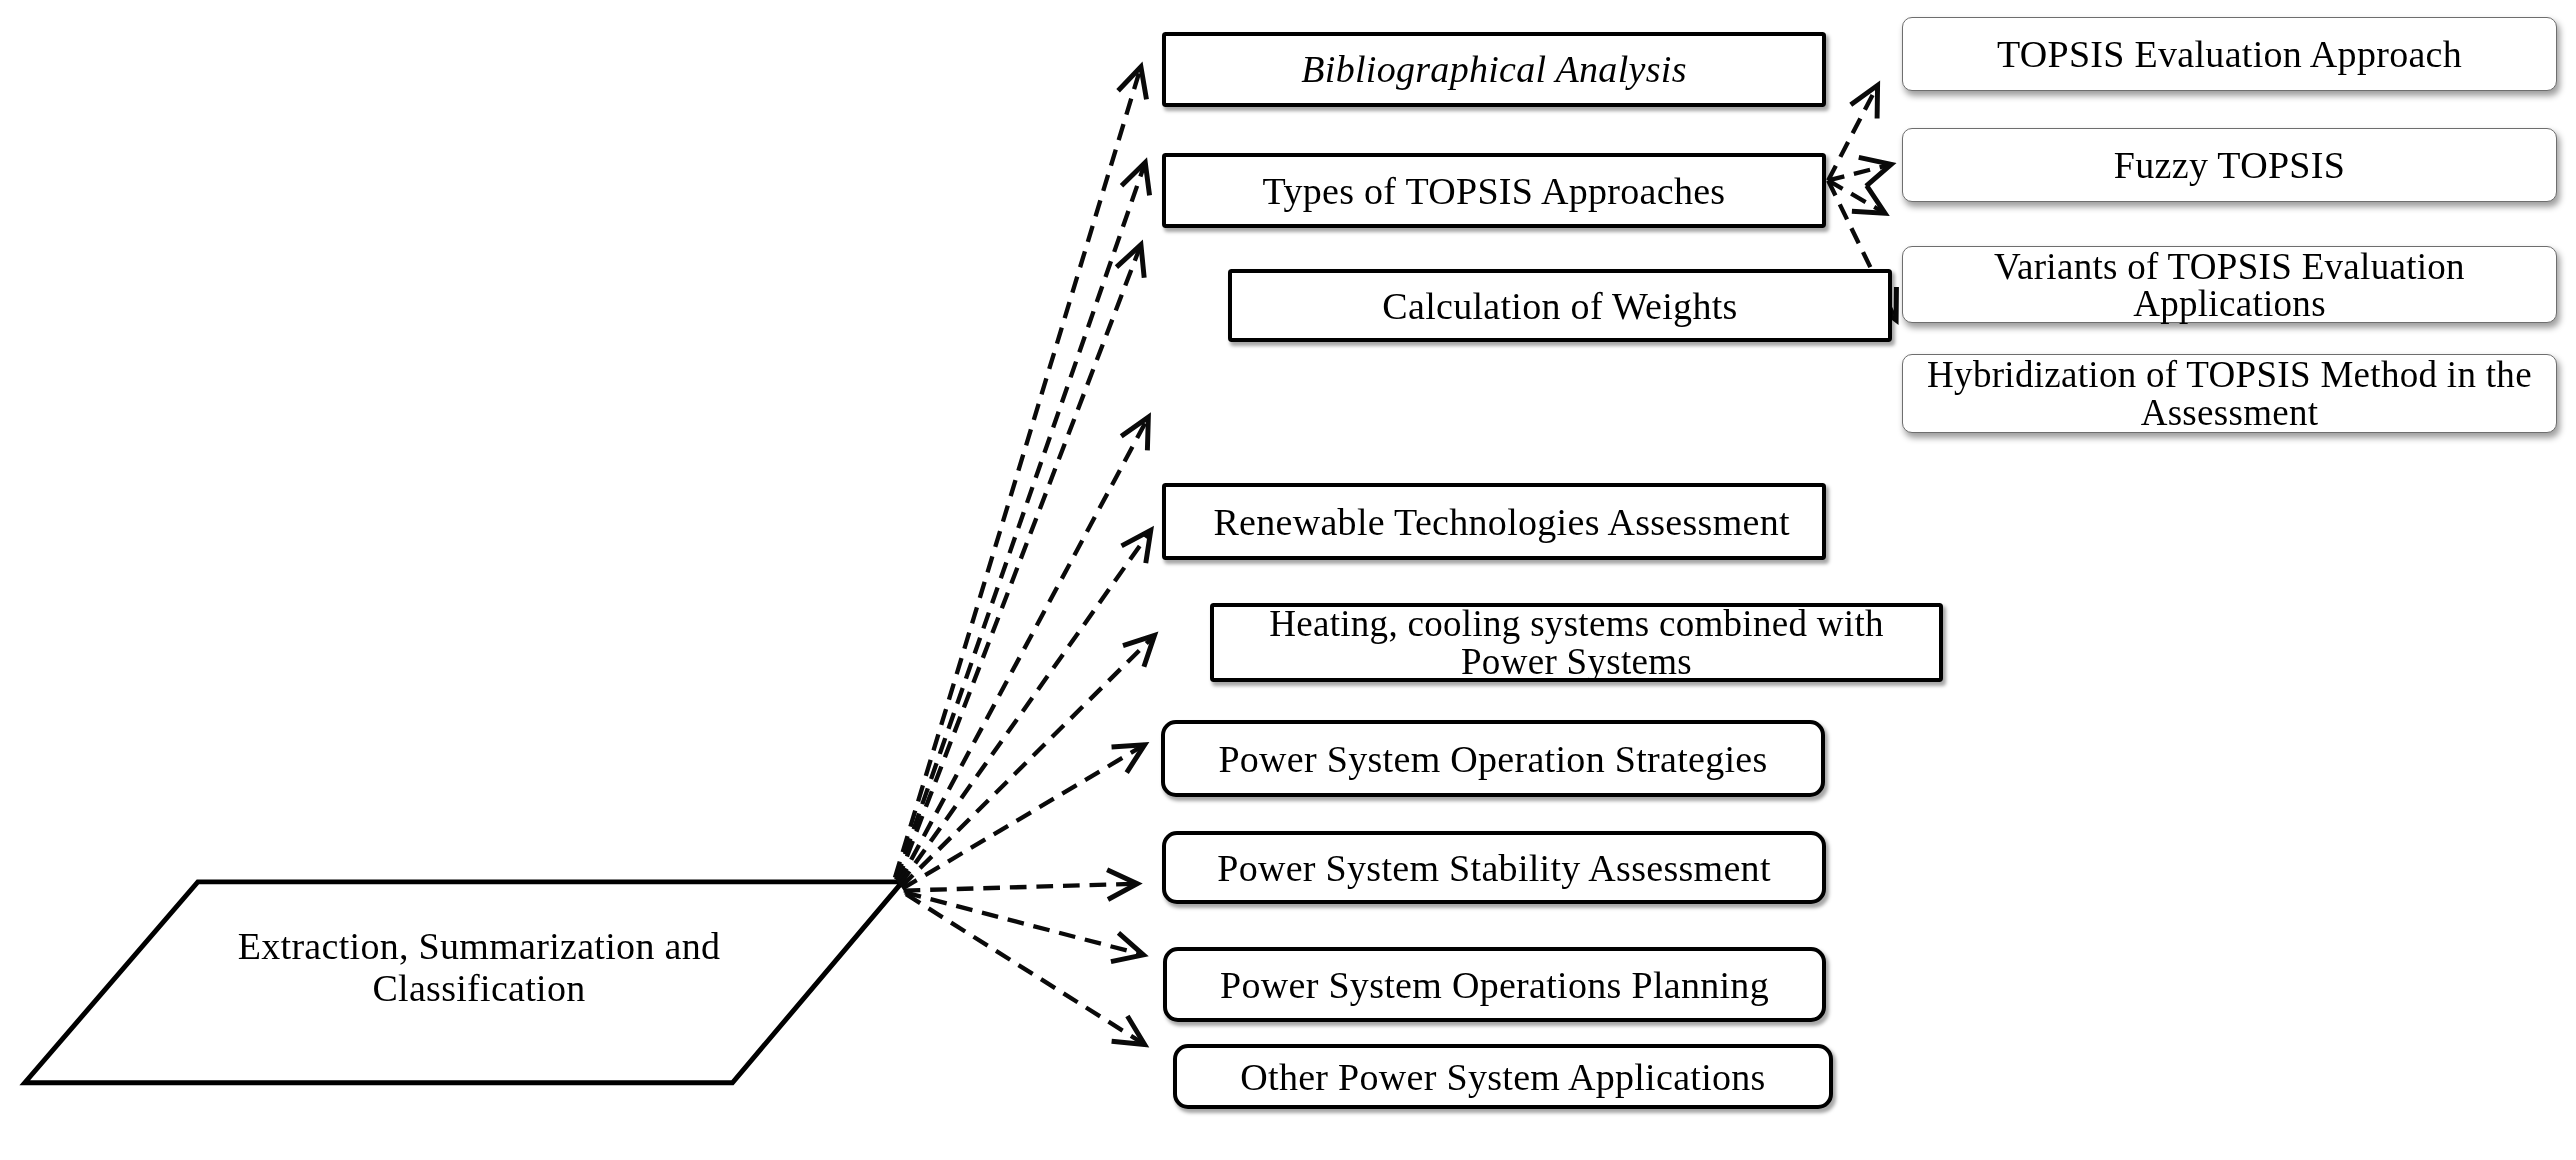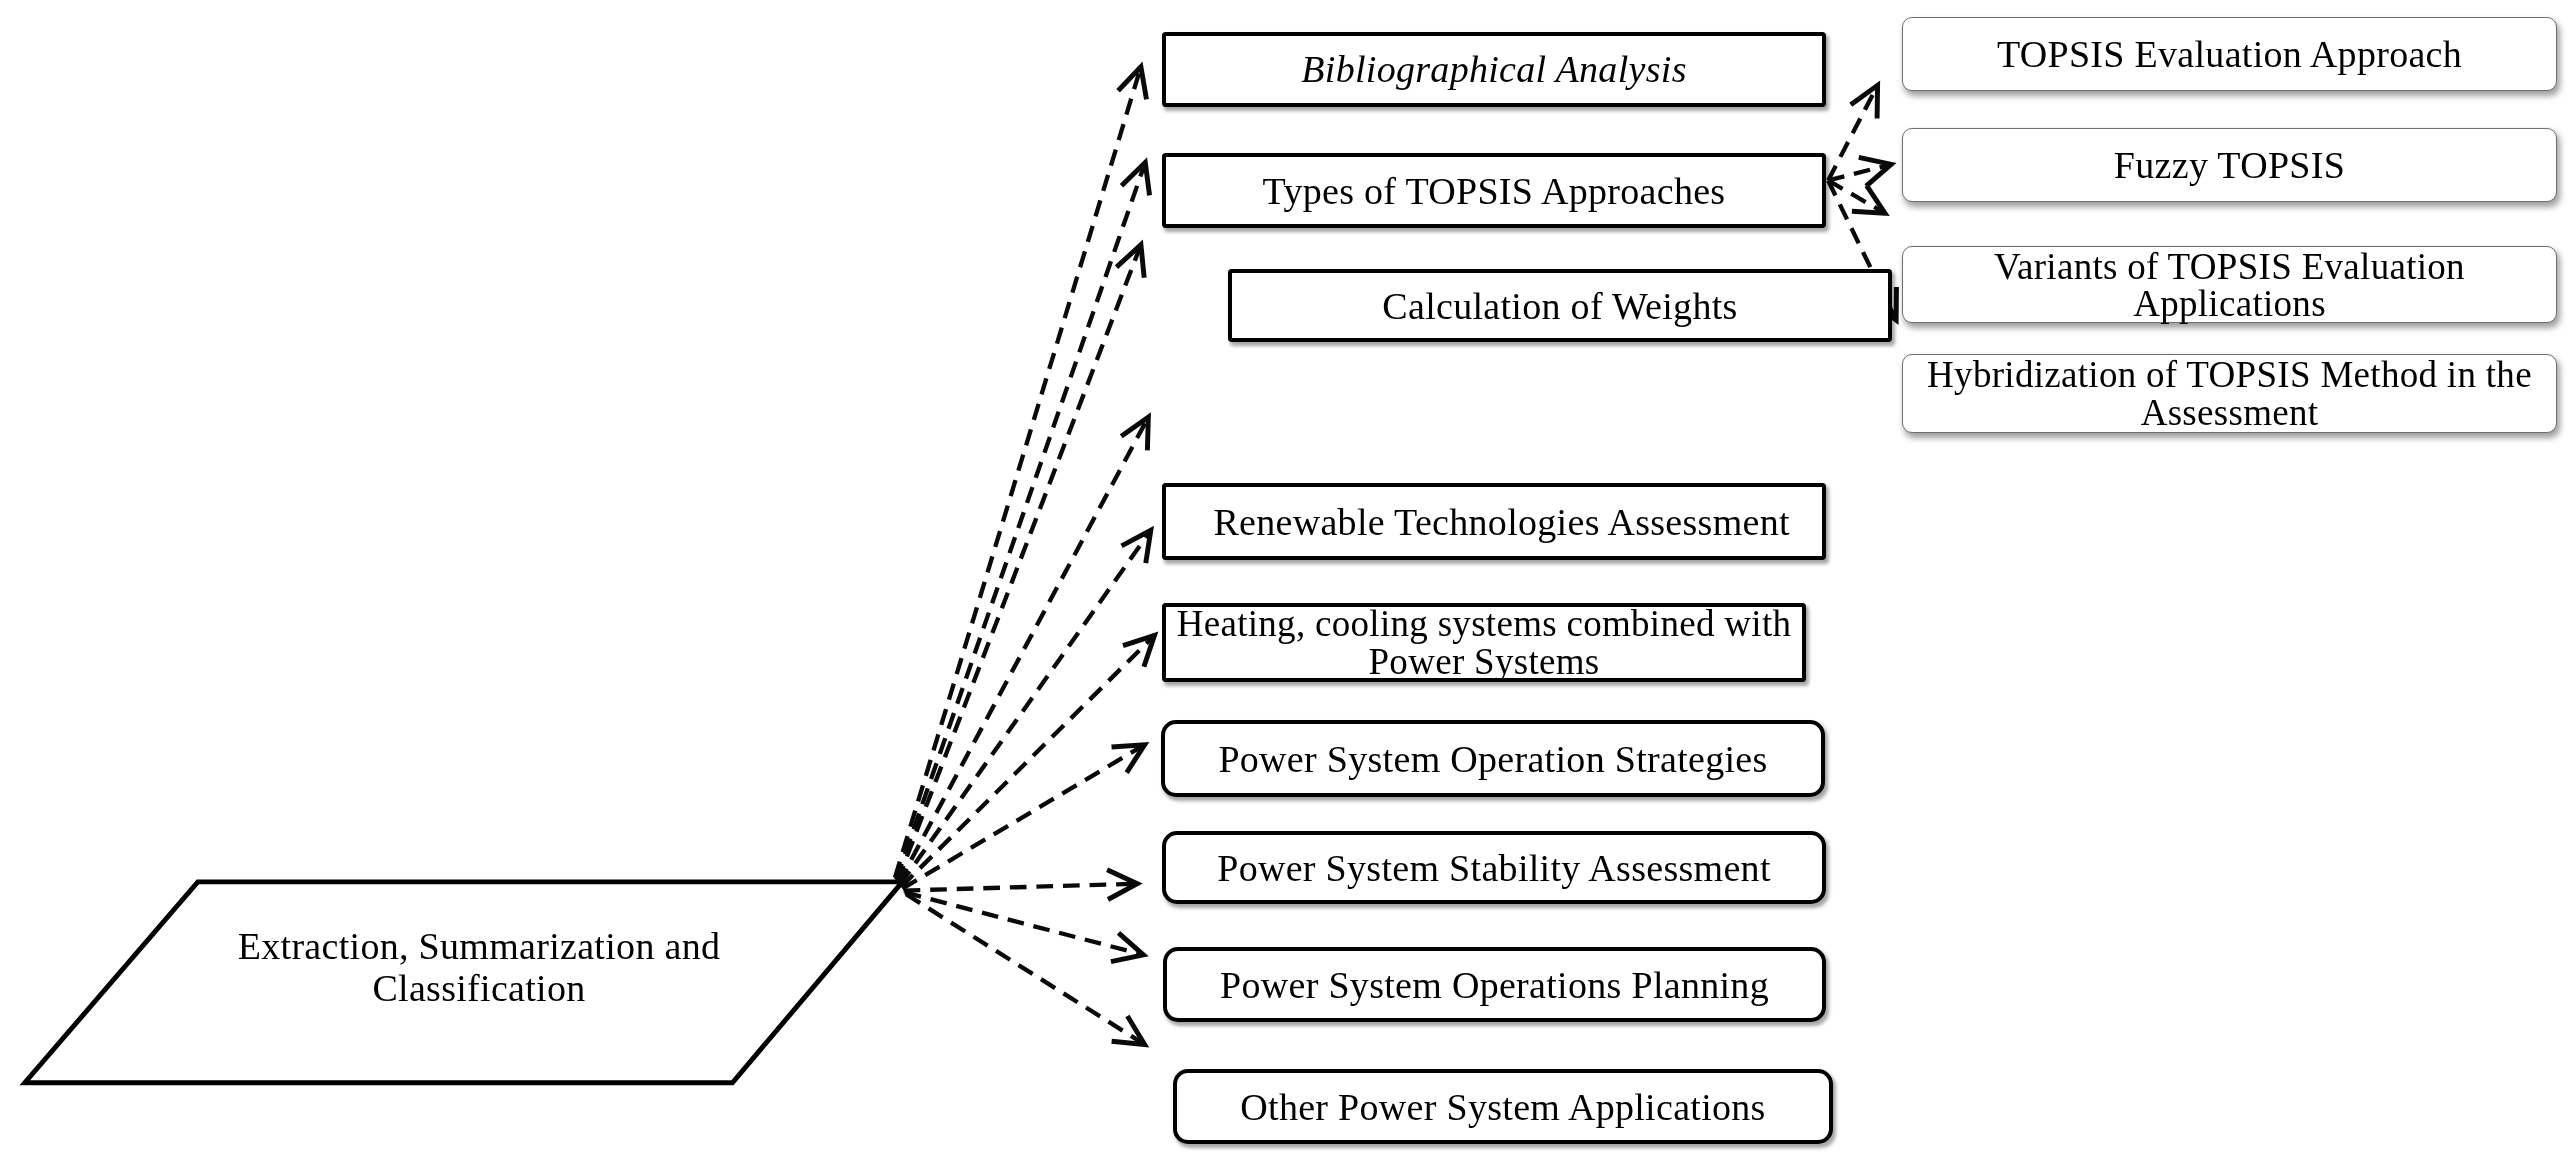--- a/index.html
+++ b/index.html
@@ -141,33 +141,33 @@
   </div>
   <div class="node mid sq" style="left:1162px; top:153px; width:664px; height:75px;">
     <span>Types of TOPSIS Approaches</span>
   </div>
   <div class="node mid sq" style="left:1228px; top:269px; width:664px; height:73px;">
     <span>Calculation of Weights</span>
   </div>
   <div class="node mid sq" style="left:1162px; top:483px; width:664px; height:77px;padding-left:24px;">
     <span>Renewable Technologies Assessment</span>
   </div>
-  <div class="node mid sq" style="left:1162px; top:603px; width:644px; height:79px; font-size:37px; line-height:38px;">
+  <div class="node mid sq" style="left:1210px; top:603px; width:733px; height:79px; font-size:37px; line-height:38px;">
     <span>Heating, cooling systems combined with Power Systems</span>
   </div>
   <div class="node mid rnd" style="left:1161px; top:720px; width:664px; height:77px;">
     <span>Power System Operation Strategies</span>
   </div>
   <div class="node mid rnd" style="left:1162px; top:831px; width:664px; height:73px;justify-content:center;">
     <span>Power System Stability Assessment</span>
   </div>
   <div class="node mid rnd" style="left:1163px; top:947px; width:663px; height:75px;">
     <span>Power System Operations Planning</span>
   </div>
-  <div class="node mid rnd" style="left:1173px; top:1069px; width:660px; height:75px;">
+  <div class="node mid rnd" style="left:1173px; top:1044px; width:660px; height:65px;">
     <span>Other Power System Applications</span>
   </div>
 
   <div class="node sub" style="left:1902px; top:17.3px;  width:655px; height:74px;">
     <span>TOPSIS Evaluation Approach</span>
   </div>
   <div class="node sub" style="left:1902px; top:128px; width:655px; height:74px;">
     <span>Fuzzy TOPSIS</span>
   </div>
   <div class="node sub" style="left:1902px; top:246px; width:655px; height:77px; font-size:37px; line-height:37px;">

